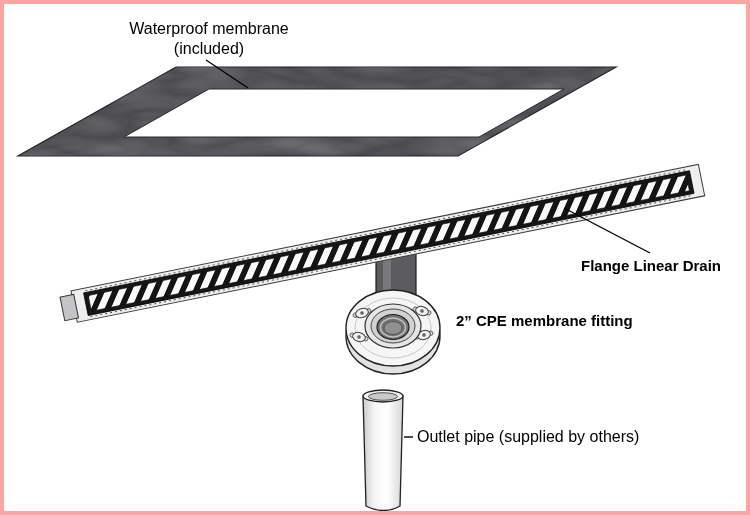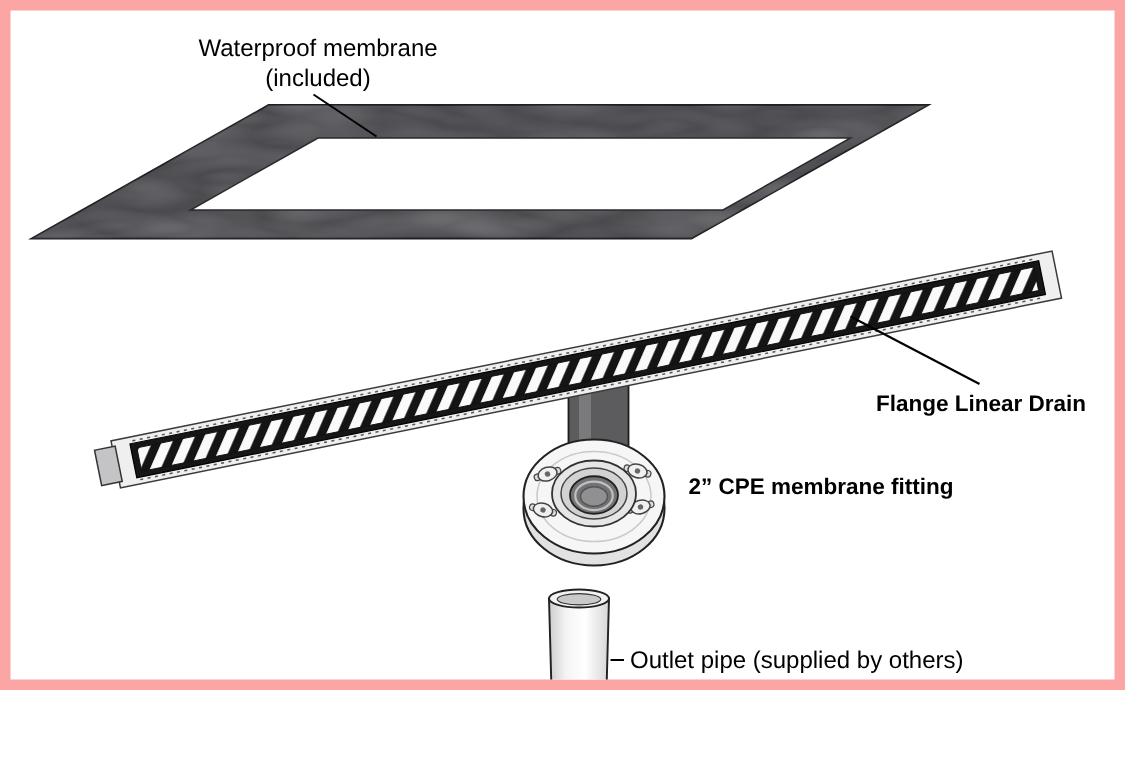--- a/index.html
+++ b/index.html
@@ -1,21 +1,21 @@
 <!DOCTYPE html>
 <html><head>
 <meta charset="utf-8">
 <style>
   html,body{margin:0;padding:0;background:#fff;}
   .canvas{
     position:relative;
-    width:750px;height:460px;
+    width:750px;height:515px;
     box-sizing:border-box;
     background:#ffffff;
-    border:7px solid #fca5a5;
+    border:4px solid #fca5a5;
     overflow:hidden;
     font-family:"Liberation Sans", sans-serif;
   }
   svg{display:block;}
   text{
     font-family:"Liberation Sans", sans-serif;
     fill:#000000;
   }
   .lbl{font-size:16px;}
   .lbl-bold{font-size:15px;font-weight:bold;}

